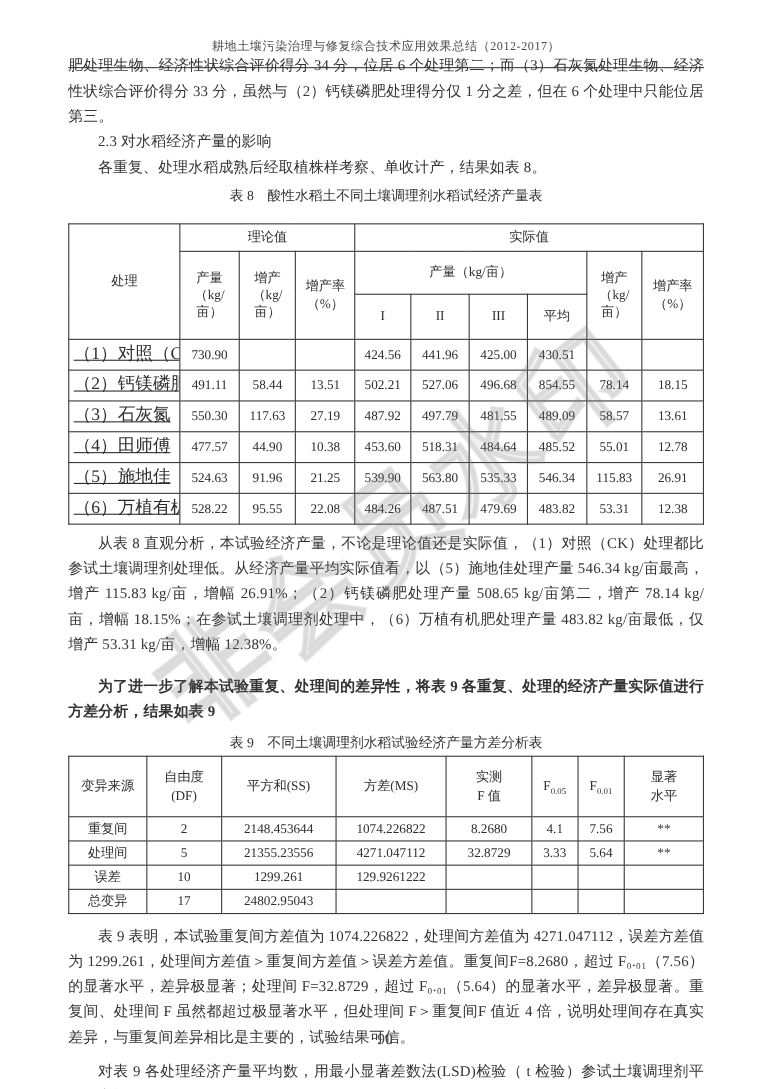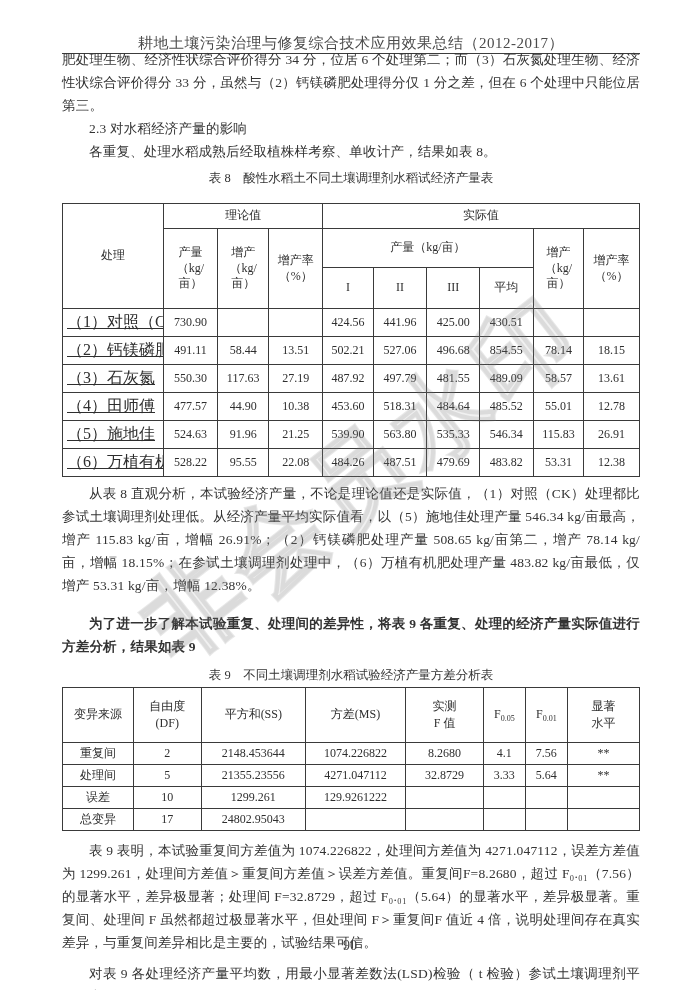--- a/index.html
+++ b/index.html
@@ -1,19 +1,19 @@
 <!DOCTYPE html>
 <html><head>
 <meta charset="utf-8">
 <style>
   html,body{margin:0;padding:0;background:#ffffff;}
   .page{position:relative;width:700px;height:990px;background:#ffffff;overflow:hidden;
         font-family:"Liberation Serif","DejaVu Serif",serif;color:#333;}
   .running-header{position:absolute;top:34px;left:62px;width:578px;text-align:center;
-        font-size:15px;color:#4a4a4a;border-bottom:1.4px solid #3c3c3c;padding-bottom:0;
+        font-size:11px;color:#4a4a4a;border-bottom:1.4px solid #3c3c3c;padding-bottom:12px;
         letter-spacing:0.5px;z-index:1;}
   .content{position:absolute;left:62px;top:48px;width:578px;z-index:1;}
   .para{margin:0;font-size:13.5px;line-height:23px;text-align:justify;color:#333;letter-spacing:0.2px;}
   .indent{text-indent:2em;}
   .p3{margin-top:5px;}
   .p4{margin-top:15px;font-weight:bold;}
   .p5{margin-top:8px;}
   .p6{margin-top:8px;}
   .caption{font-size:12.5px;line-height:18px;text-align:center;color:#333;white-space:pre-wrap;}
   .cap8{margin-top:6px;margin-bottom:16px;}

